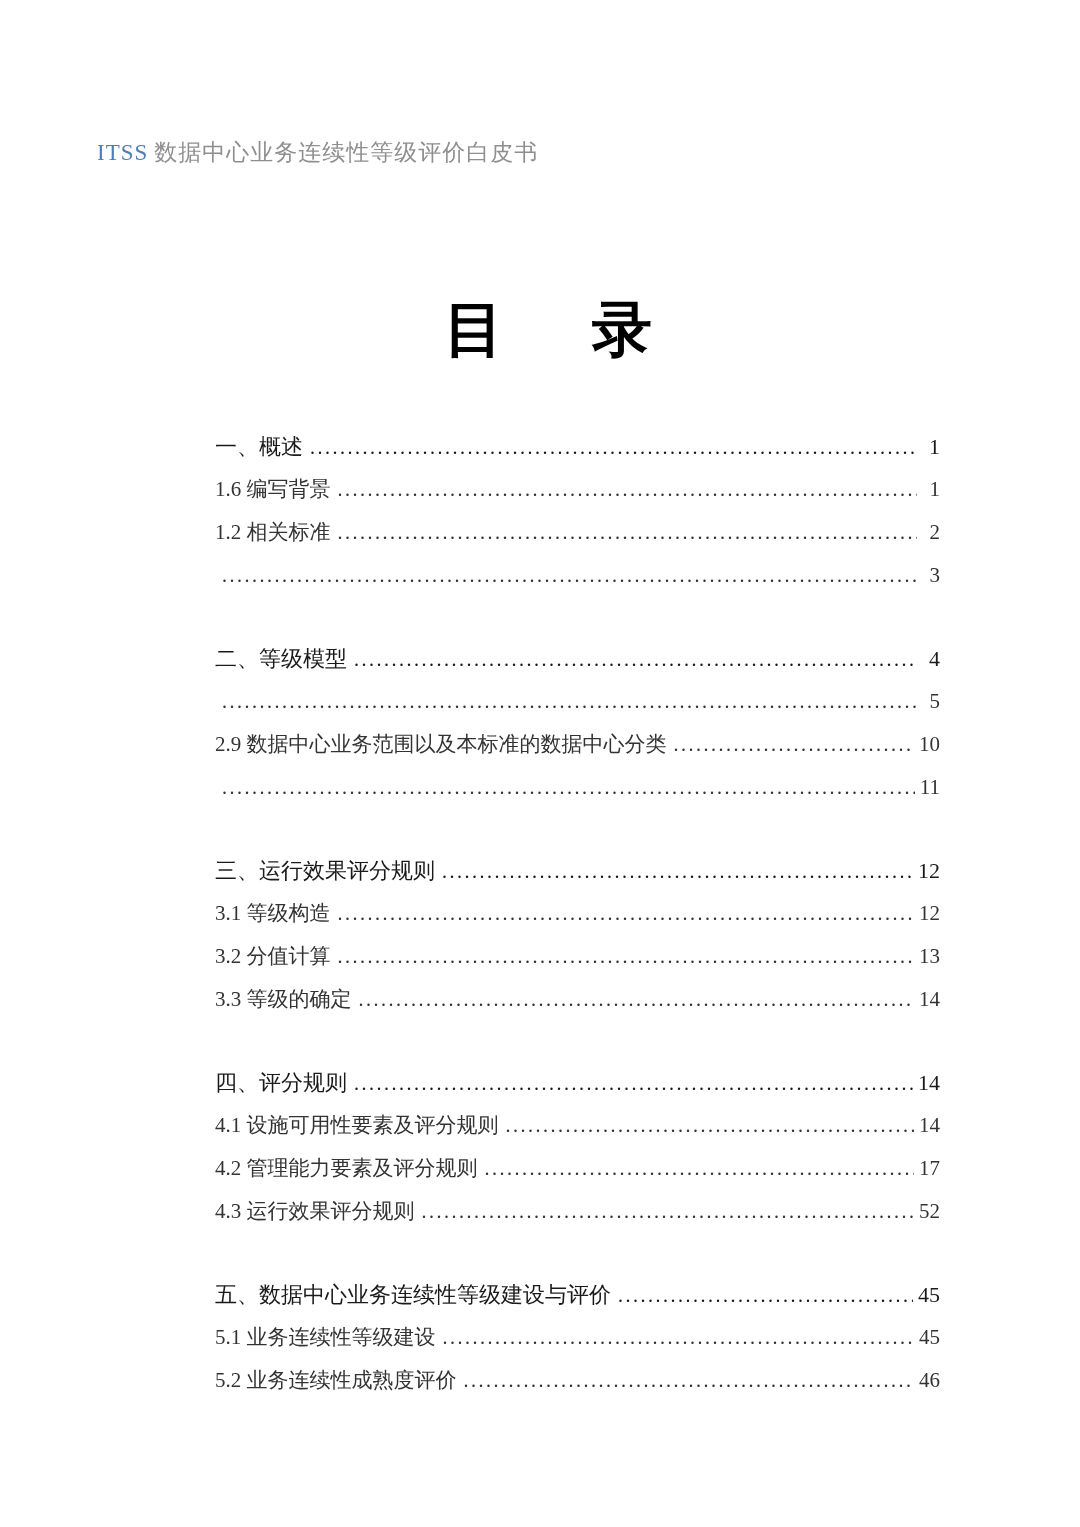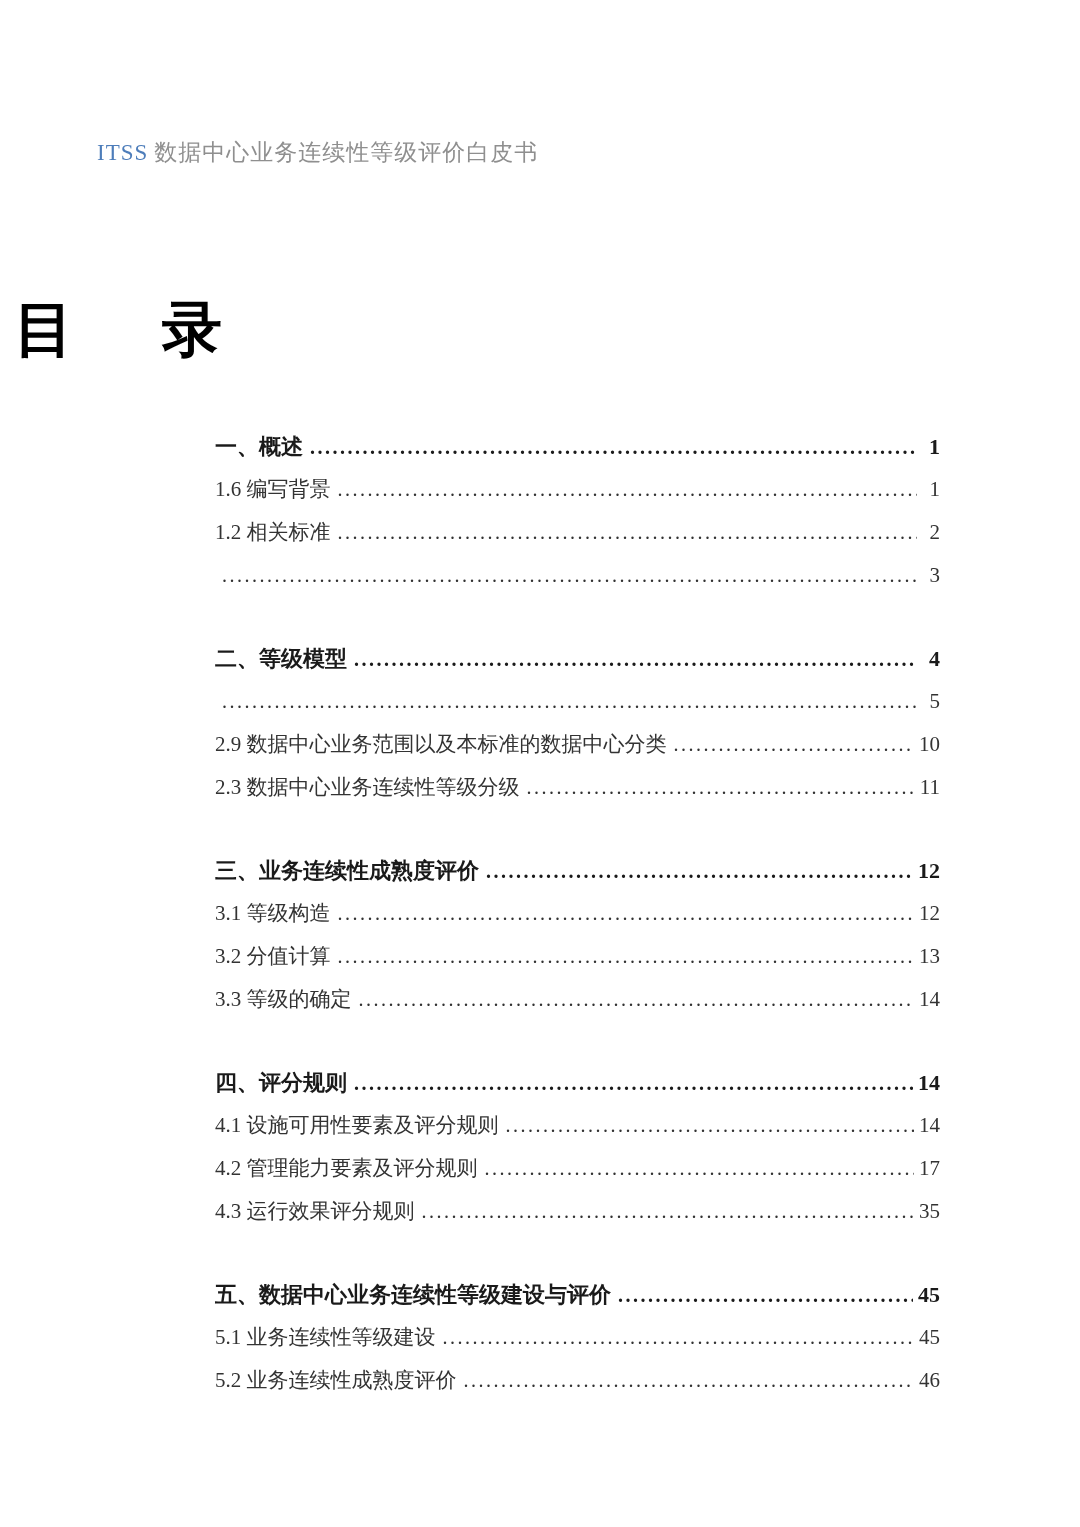--- a/index.html
+++ b/index.html
@@ -32,47 +32,47 @@
     margin-right: 6px;
   }
   .doc-header .doc-title {
     color: var(--header-text, #8f8f8f);
   }
   .toc-title {
     position: absolute;
     top: 290px;
     left: 0;
     width: 100%;
-    text-align: left;
+    text-align: center;
     font-size: 60px;
     font-weight: bold;
     color: #000;
     letter-spacing: 14px;
-    padding-left: 14px; 
+    padding-left: 30px; 
   }
   .toc {
     position: absolute;
     top: 425px;
     left: 215px;
     width: 725px;
   }
   .toc-section { margin-top: 40px; }
   .toc-section:first-child { margin-top: 0; }
   .toc-row {
     display: flex;
     align-items: baseline;
     height: 43px;
     line-height: 43px;
     font-size: 21px;
     color: var(--body-text, #333333);
     cursor: pointer;
   }
   .toc-row.heading {
     font-size: 22px;
-    font-weight: bold;
+    font-weight: normal;
     color: var(--heading-text, #1a1a1a);
   }
   .toc-row .label { white-space: nowrap; }
   .toc-row .dots {
     flex: 1;
     overflow: hidden;
     white-space: nowrap;
     margin: 0 5px 0 7px;
     min-width: 20px;
   }
@@ -129,29 +129,28 @@
     <div class="toc-row">
       <span class="dots"></span>
       <span class="pagenum">5</span>
     </div>
     <div class="toc-row">
       <span class="label">2.9 数据中心业务范围以及本标准的数据中心分类</span>
       <span class="dots"></span>
       <span class="pagenum">10</span>
     </div>
     <div class="toc-row">
-      <span class="label">2.3 数据中心业务连续性等级分级</span>
       <span class="dots"></span>
       <span class="pagenum">11</span>
     </div>
   </section>
 
   <section class="toc-section">
     <div class="toc-row heading">
-      <span class="label">三、业务连续性成熟度评价</span>
+      <span class="label">三、运行效果评分规则</span>
       <span class="dots"></span>
       <span class="pagenum">12</span>
     </div>
     <div class="toc-row">
       <span class="label">3.1 等级构造</span>
       <span class="dots"></span>
       <span class="pagenum">12</span>
     </div>
     <div class="toc-row">
       <span class="label">3.2 分值计算</span>
@@ -177,21 +176,21 @@
       <span class="pagenum">14</span>
     </div>
     <div class="toc-row">
       <span class="label">4.2 管理能力要素及评分规则</span>
       <span class="dots"></span>
       <span class="pagenum">17</span>
     </div>
     <div class="toc-row">
       <span class="label">4.3 运行效果评分规则</span>
       <span class="dots"></span>
-      <span class="pagenum">35</span>
+      <span class="pagenum">52</span>
     </div>
   </section>
 
   <section class="toc-section">
     <div class="toc-row heading">
       <span class="label">五、数据中心业务连续性等级建设与评价</span>
       <span class="dots"></span>
       <span class="pagenum">45</span>
     </div>
     <div class="toc-row">

